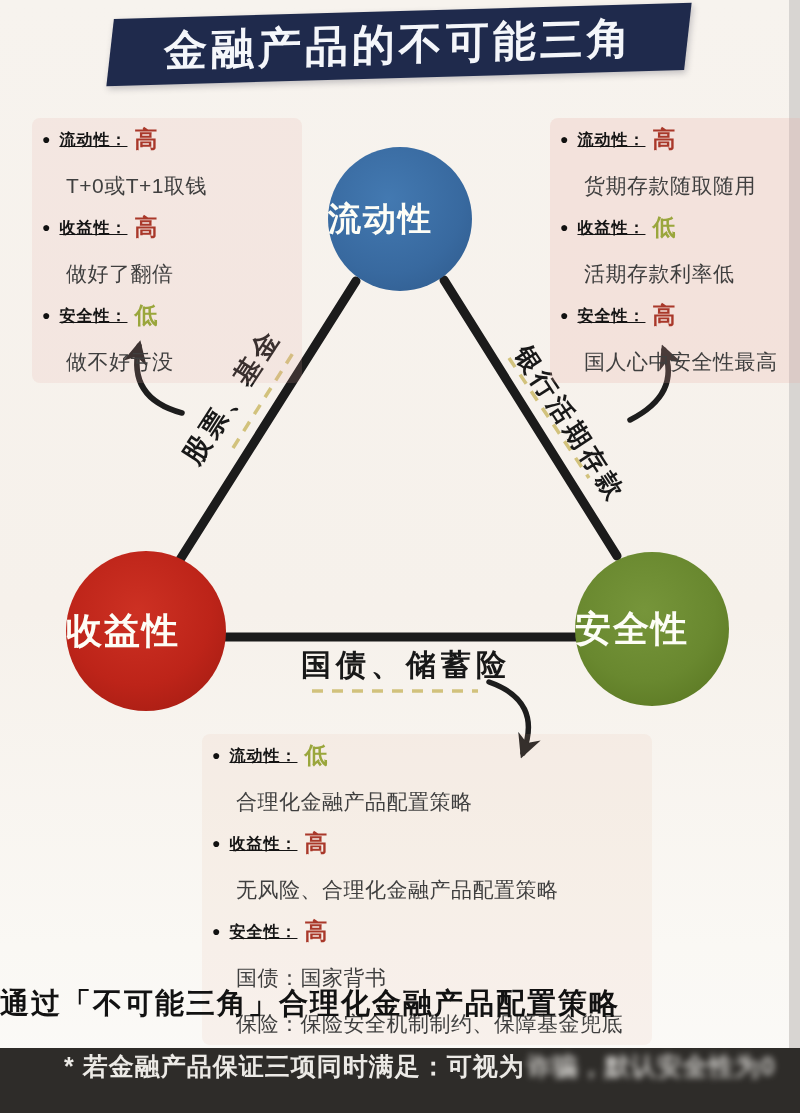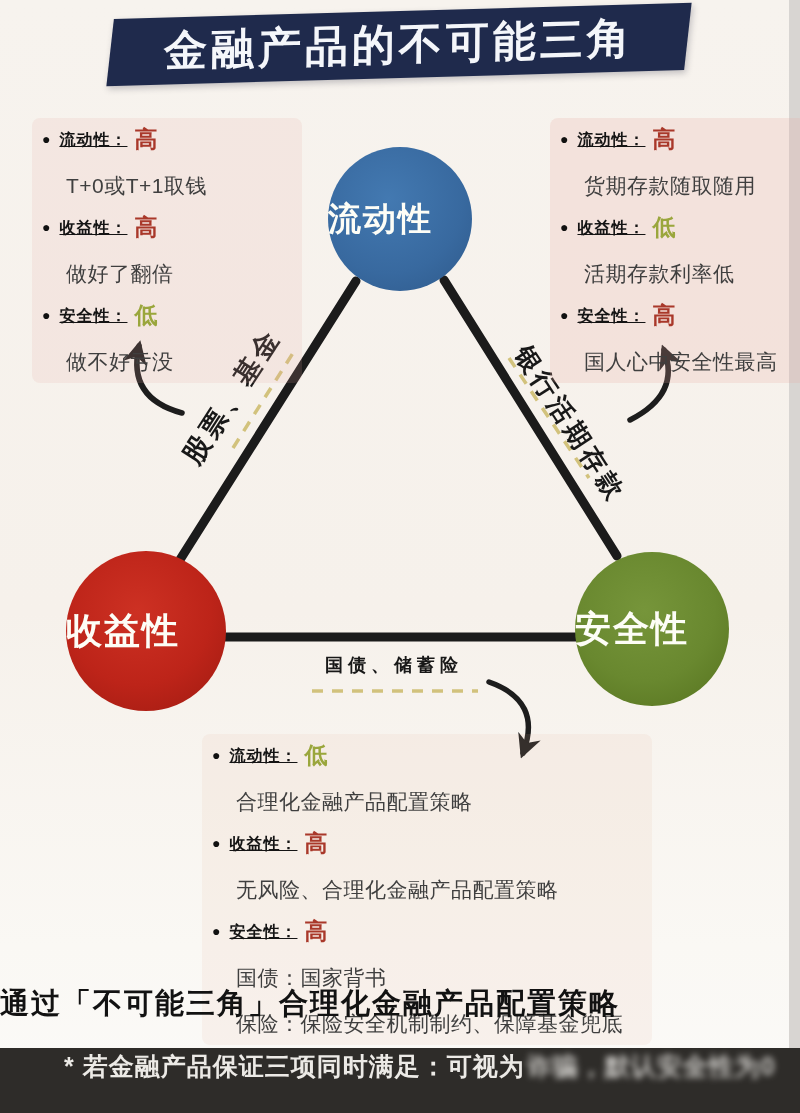--- a/index.html
+++ b/index.html
@@ -32,21 +32,21 @@
     background:radial-gradient(circle at 45% 38%,#cd3123,#bd2419 55%,#9e1a11);}
   #node-right{left:575px;top:552px;width:154px;height:154px;font-size:36px;
     background:radial-gradient(circle at 45% 38%,#76953a,#69882f 55%,#55721e);}
   
   .edge-label{
     position:absolute;font-family:"Liberation Serif","DejaVu Serif",serif;font-weight:900;
     color:#181818;letter-spacing:4px;white-space:nowrap;z-index:3;
   }
   #edge-left{left:232px;top:396px;font-size:27px;transform:translate(-50%,-50%) rotate(-57deg);}
   #edge-right{left:570px;top:424px;font-size:26px;transform:translate(-50%,-50%) rotate(57deg);}
-  #edge-bottom{left:394px;top:665px;font-size:18px;letter-spacing:5px;transform:translate(-50%,-50%);text-align:center;}
+  #edge-bottom{left:406px;top:665px;font-size:30px;letter-spacing:5px;transform:translate(-50%,-50%);text-align:center;}
   
   .block{position:absolute;z-index:3;border-radius:8px;padding:8px 10px;}
   #block-top-left{left:32px;top:118px;width:250px;background:rgba(233,170,160,.16);}
   #block-top-right{left:550px;top:118px;width:236px;background:rgba(233,170,160,.22);}
   #block-bottom{left:202px;top:734px;width:430px;background:rgba(233,180,160,.12);}
   .item + .item{margin-top:15px;}
   .item-head{display:flex;align-items:center;line-height:27px;}
   .bullet{font-size:14px;color:#111;margin-right:9px;}
   .lbl{font-size:16px;font-weight:800;color:#141414;letter-spacing:1px;text-decoration:underline;}
   .val{font-size:23px;font-weight:800;margin-left:7px;letter-spacing:1px;}

